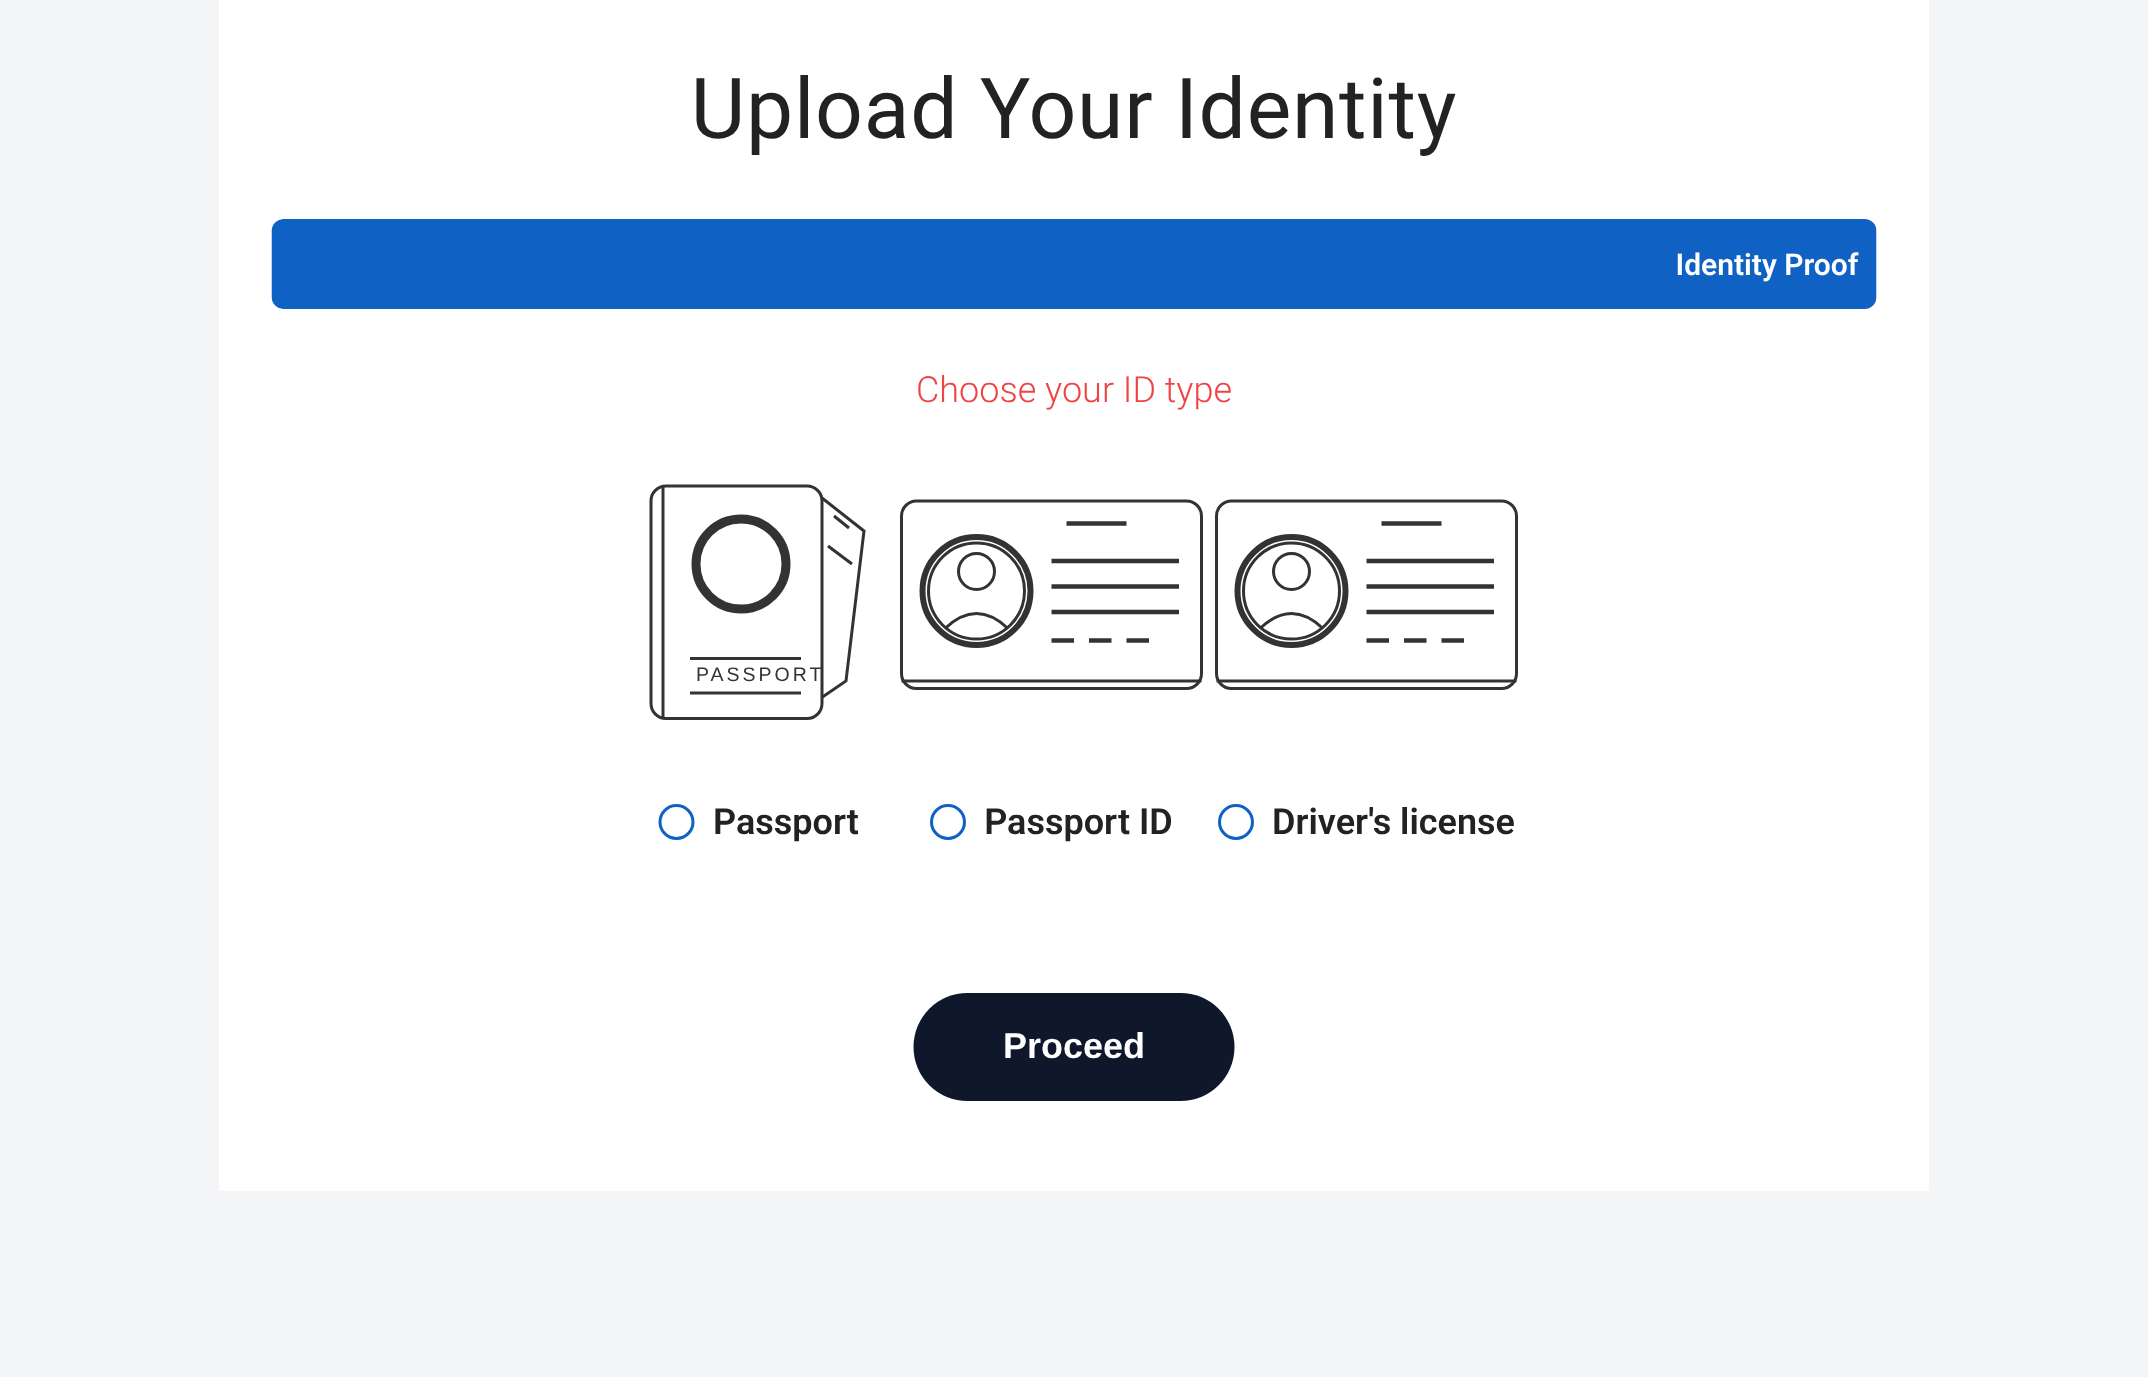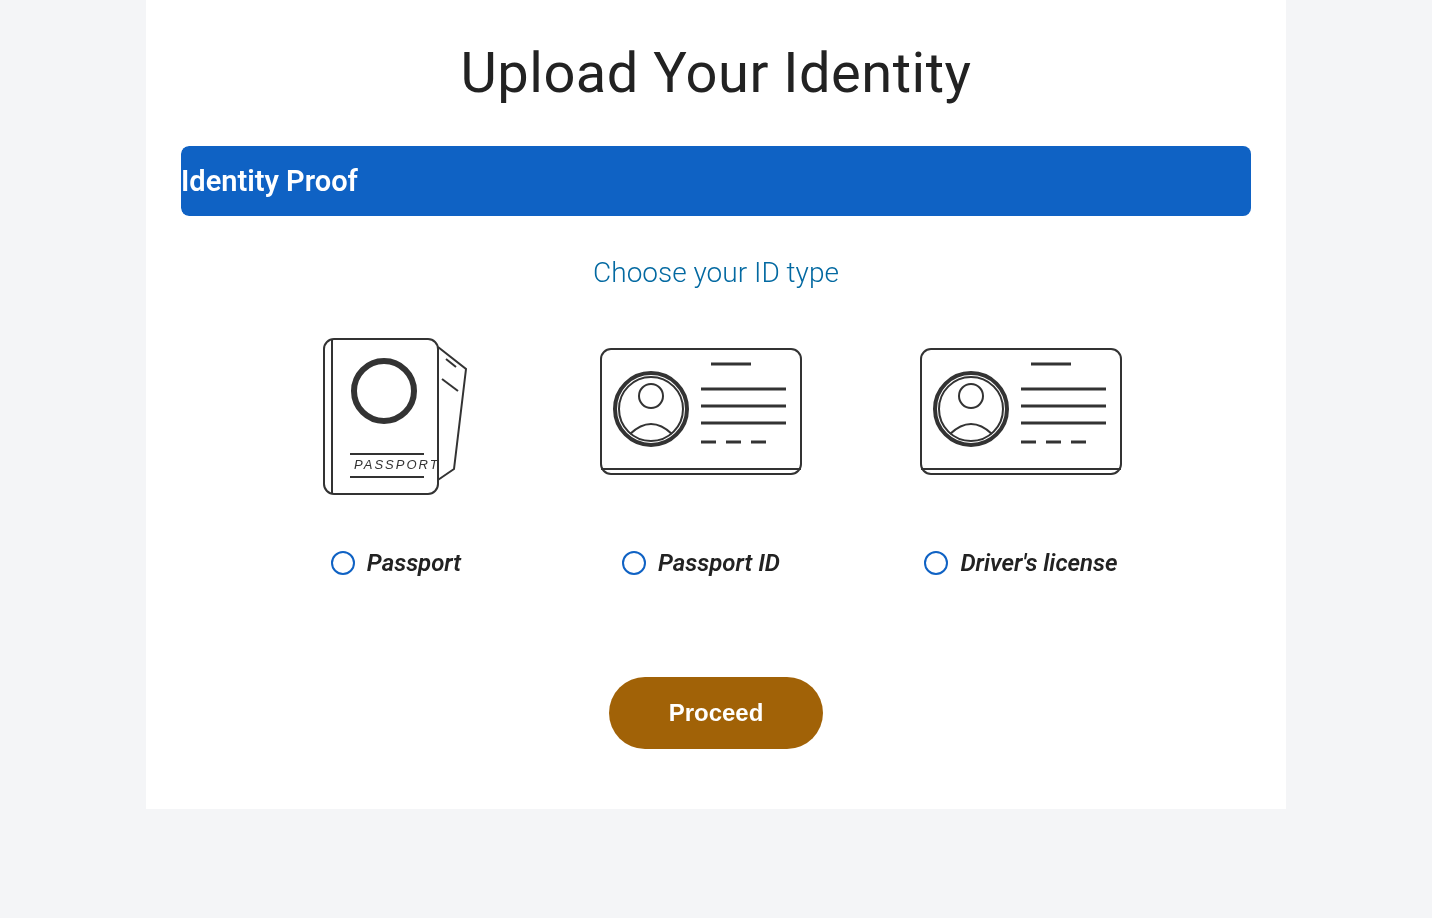--- a/index.html
+++ b/index.html
@@ -30,23 +30,23 @@
     display: flex;
     width: 1070px;
     margin: 0 auto 40px auto;
     background: #f7f8fa;
     border-radius: 8px;
     overflow: hidden;
     position: relative;
   }
   .step {
     flex: 1;
-    text-align: left;
-    padding: 18px 0;
-    font-size: 29px;
+    text-align: right;
+    padding: 18px 12px;
+    font-size: 20px;
     font-weight: 600;
     color: #9aa0a6;
     position: relative;
   }
   .step.active {
     background: #0f62c4;
     color: #ffffff;
     border-top-left-radius: 8px;
     border-bottom-left-radius: 8px;
   }
@@ -58,31 +58,29 @@
     bottom: 0;
     width: 0;
     height: 0;
     border-top: 30px solid transparent;
     border-bottom: 30px solid transparent;
     border-left: 22px solid #0f62c4;
     z-index: 2;
   }
   .subtitle {
     text-align: center;
-    font-size: 28px;
+    font-size: 24px;
     font-weight: 300;
-    color: #0369a1;
+    color: #ef4444;
     margin-bottom: 40px;
   }
   .options {
     display: flex;
     justify-content: center;
-    gap: 110px;
     margin-bottom: 100px;
-    font-style: italic;
   }
   .option {
     display: flex;
     flex-direction: column;
     align-items: center;
     cursor: pointer;
   }
   .option-icon {
     height: 170px;
     display: flex;
@@ -103,21 +101,21 @@
     flex-shrink: 0;
   }
   .option-label {
     font-size: 24px;
     font-weight: 600;
     color: #222;
   }
   .proceed-btn {
     display: block;
     margin: 0 auto;
-    background: #a16207;
+    background: #0f172a;
     color: #ffffff;
     border: none;
     border-radius: 999px;
     padding: 22px 60px;
     font-size: 24px;
     font-weight: 600;
     cursor: pointer;
   }
   svg { display: block; }
 </style>

